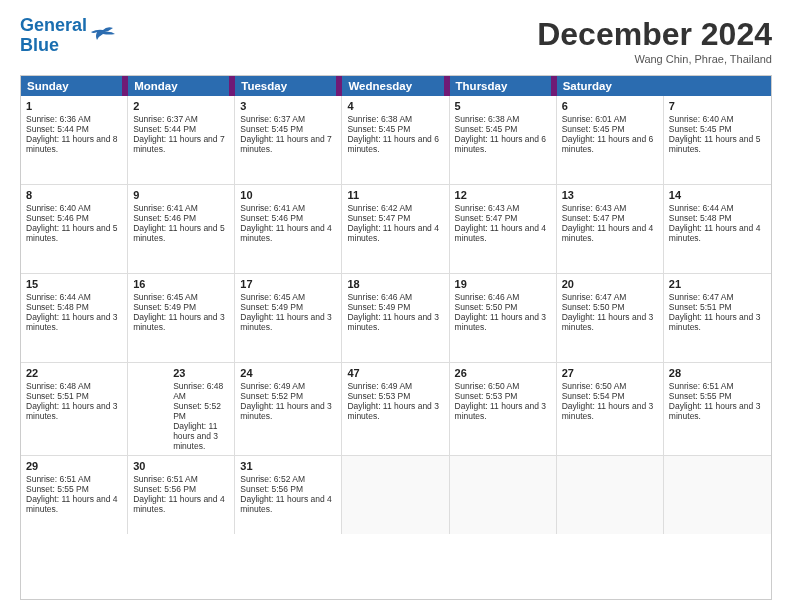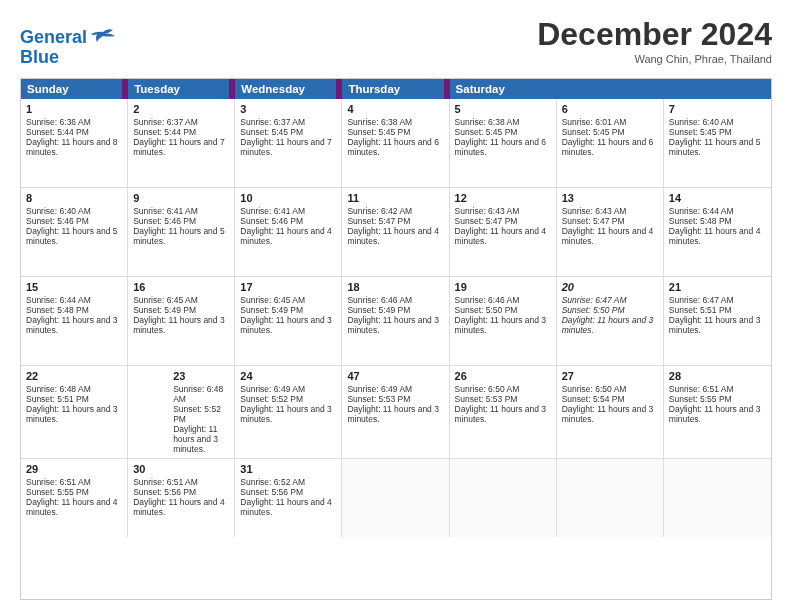--- a/index.html
+++ b/index.html
@@ -93,39 +93,40 @@
       display: block;
       margin-bottom: 2px;
     }
   </style>
 </head>
 <body>
 
 <div class="page">
   <div class="header">
     <div class="logo">
-      <div style="display:flex; align-items:flex-start;margin-top:12px;">
+      <div style="display:flex; align-items:flex-end;">
         <span class="logo-text">
           <span>General</span><br>
           <span style="color:#1a6eb0;">Blue</span>
         </span>
         <svg width="28" height="22" viewBox="0 0 28 22" style="margin-left:2px; margin-bottom:8px;">
           <path d="M14 4 Q18 0 24 2 Q20 5 16 6 Q22 5 26 8 Q20 9 14 8 Q10 10 8 14 Q6 10 8 6 Q4 8 2 6 Q8 3 14 4Z" fill="#2b6cb0"></path>
         </svg>
       </div>
     </div>
     <div class="title-area">
       <div class="month-title">December 2024</div>
       <div class="location">Wang Chin, Phrae, Thailand</div>
     </div>
   </div>
 
   <div class="calendar">
     <div class="cal-header">
       <div class="cal-header-cell">Sunday</div>
+      <div class="cal-header-cell">Monday</div>
       <div class="cal-header-cell">Tuesday</div>
       <div class="cal-header-cell">Wednesday</div>
       <div class="cal-header-cell">Thursday</div>
       <div class="cal-header-cell">Saturday</div>
     </div>
     <div class="cal-body" id="cal-body">
     <div class="cal-row">
           <div class="cal-cell" style="min-height: 88px;">
             <span class="day-num">1</span>
             <div>Sunrise: 6:36 AM</div>
@@ -237,21 +238,21 @@
             <div>Sunrise: 6:46 AM</div>
             <div>Sunset: 5:49 PM</div>
             <div>Daylight: 11 hours and 3 minutes.</div>
           </div>
           <div class="cal-cell" style="min-height: 88px;">
             <span class="day-num">19</span>
             <div>Sunrise: 6:46 AM</div>
             <div>Sunset: 5:50 PM</div>
             <div>Daylight: 11 hours and 3 minutes.</div>
           </div>
-          <div class="cal-cell" style="min-height: 88px; font-style: italic;">
+          <div class="cal-cell" style="min-height: 88px;">
             <span class="day-num">20</span>
             <div>Sunrise: 6:47 AM</div>
             <div>Sunset: 5:50 PM</div>
             <div>Daylight: 11 hours and 3 minutes.</div>
           </div>
           <div class="cal-cell" style="min-height: 88px;">
             <span class="day-num">21</span>
             <div>Sunrise: 6:47 AM</div>
             <div>Sunset: 5:51 PM</div>
             <div>Daylight: 11 hours and 3 minutes.</div>

